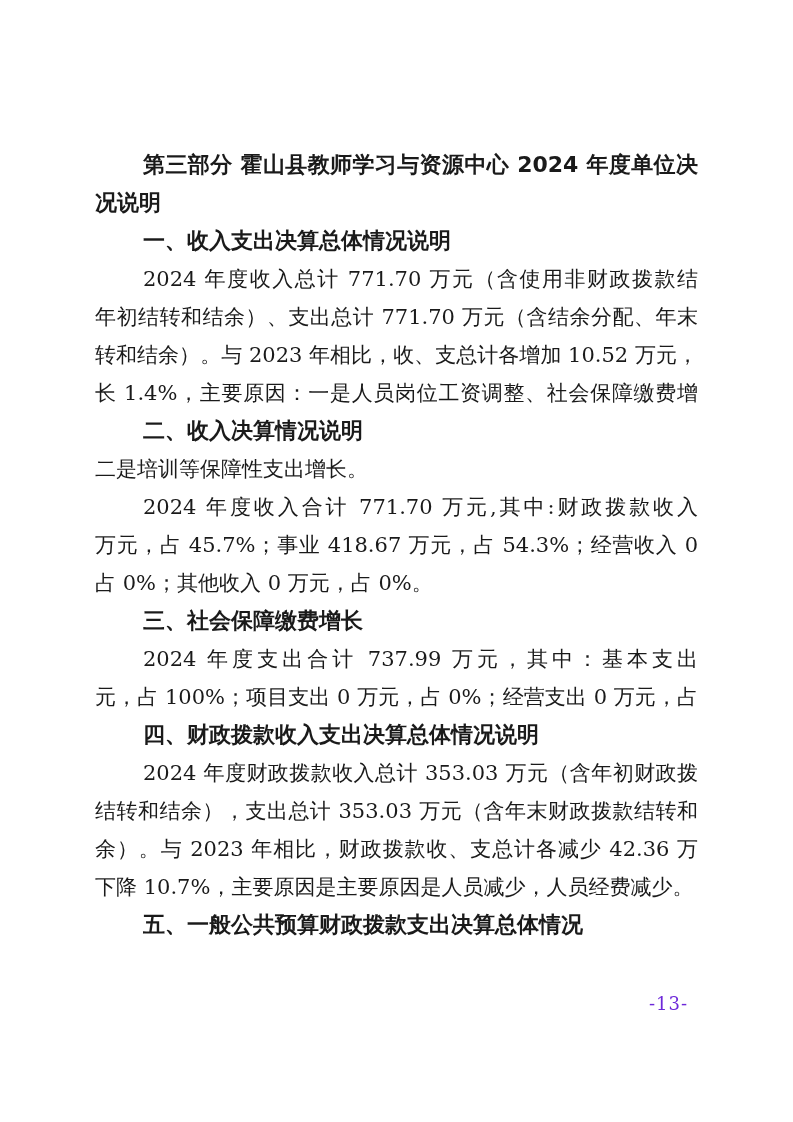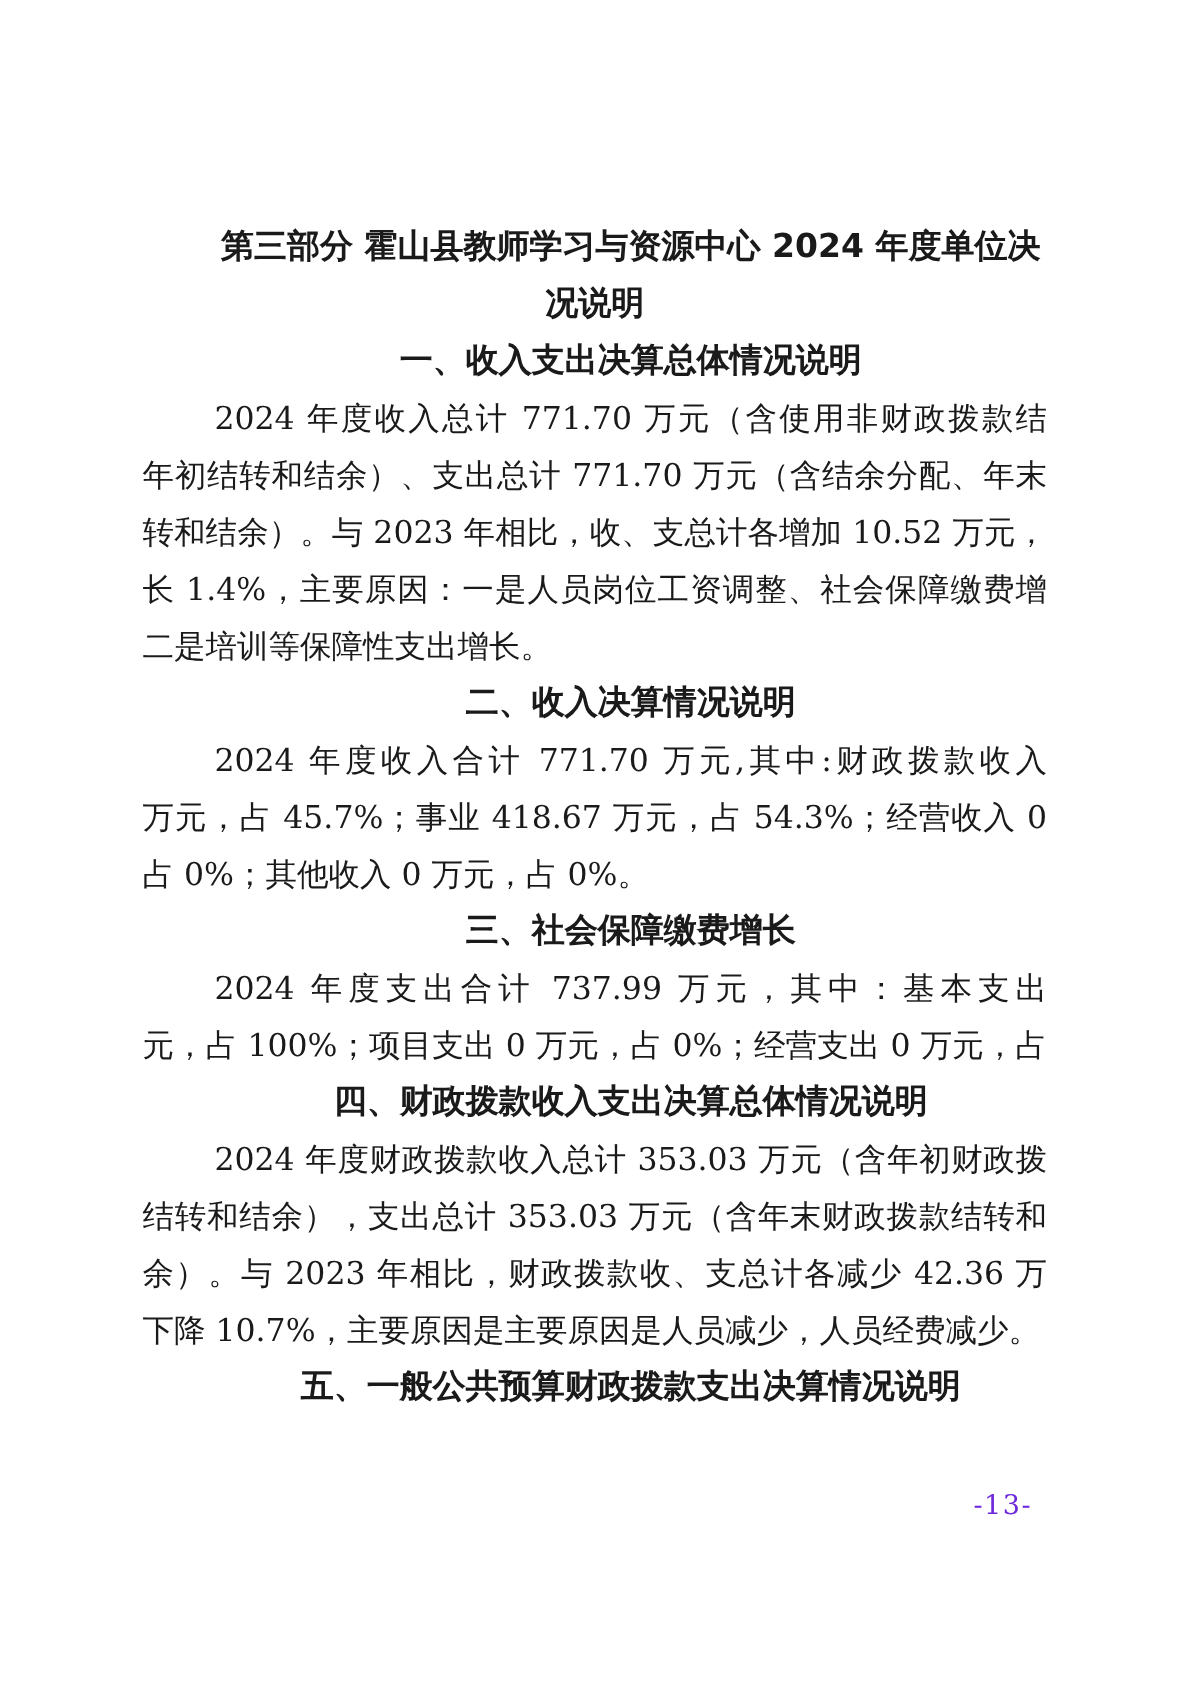--- a/index.html
+++ b/index.html
@@ -30,21 +30,20 @@
   }
   .ind { text-indent: 48px; }
   .just {
     text-align: justify;
     text-align-last: justify;
     text-justify: inter-character;
   }
   .sans {
     font-family: "DejaVu Sans", "Liberation Sans", sans-serif;
     font-size: 22px;
-    text-align: center;
   }
   .bold { font-weight: 700; }
   .body-txt {
     font-family: "DejaVu Serif", "Liberation Serif", serif;
   }
   .serif-bold {
     font-family: "DejaVu Serif", "Liberation Serif", serif;
     font-weight: 700;
   }
   .footer-num {
@@ -65,35 +64,35 @@
   <div class="textblock">
 
     <div class="ln sans bold ind just">第三部分 霍山县教师学习与资源中心 2024 年度单位决算情</div>
     <div class="ln sans bold">况说明</div>
 
     <div class="ln sans bold ind">一、收入支出决算总体情况说明</div>
     <div class="ln body-txt ind just">2024 年度收入总计 771.70 万元（含使用非财政拨款结余、</div>
     <div class="ln body-txt just">年初结转和结余）、支出总计 771.70 万元（含结余分配、年末结</div>
     <div class="ln body-txt just">转和结余）。与 2023 年相比，收、支总计各增加 10.52 万元，增</div>
     <div class="ln body-txt just">长 1.4%，主要原因：一是人员岗位工资调整、社会保障缴费增长；</div>
+    <div class="ln sans bold ind">二、收入决算情况说明</div>
+
     <div class="ln body-txt">二是培训等保障性支出增长。</div>
-
-    <div class="ln sans bold ind">二、收入决算情况说明</div>
     <div class="ln body-txt ind just">2024 年度收入合计 771.70 万元,其中:财政拨款收入 353.03</div>
     <div class="ln body-txt just">万元，占 45.7%；事业 418.67 万元，占 54.3%；经营收入 0 万元，</div>
     <div class="ln body-txt">占 0%；其他收入 0 万元，占 0%。</div>
 
     <div class="ln sans bold ind">三、社会保障缴费增长</div>
     <div class="ln body-txt ind just">2024 年度支出合计 737.99 万元，其中：基本支出 737.99 万</div>
     <div class="ln body-txt just">元，占 100%；项目支出 0 万元，占 0%；经营支出 0 万元，占 0%。</div>
 
     <div class="ln sans bold ind">四、财政拨款收入支出决算总体情况说明</div>
     <div class="ln body-txt ind just">2024 年度财政拨款收入总计 353.03 万元（含年初财政拨款</div>
     <div class="ln body-txt just">结转和结余），支出总计 353.03 万元（含年末财政拨款结转和结</div>
     <div class="ln body-txt just">余）。与 2023 年相比，财政拨款收、支总计各减少 42.36 万元，</div>
     <div class="ln body-txt">下降 10.7%，主要原因是主要原因是人员减少，人员经费减少。</div>
 
-    <div class="ln sans bold ind">五、一般公共预算财政拨款支出决算情况说明</div>
+    <div class="ln sans bold ind">五、一般公共预算财政拨款支出决算总体情况</div>
 
   </div>
 
   <div class="footer-num">-13-</div>
 </div>
 
 </body></html>

